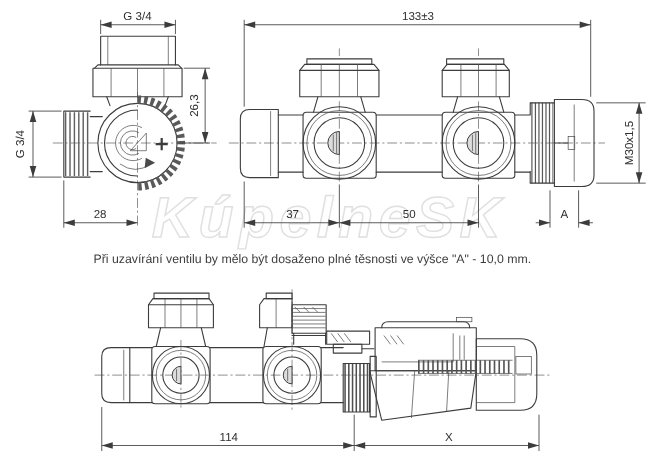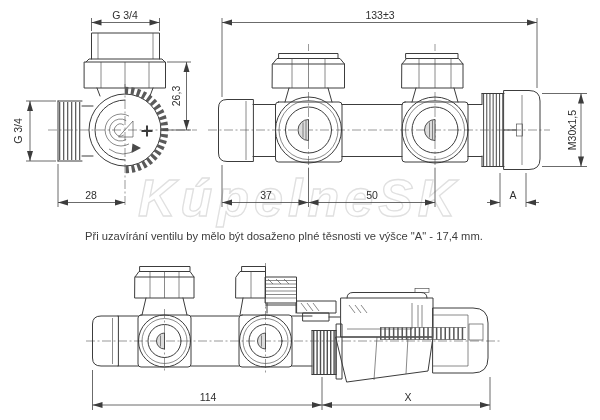--- a/index.html
+++ b/index.html
@@ -239,14 +239,14 @@
         <text class="dim" x="208" y="401" text-anchor="middle">114</text>
       </g>
       <g>
         <path class="d" d="M490,377 V410"></path>
         <line class="d" x1="322" y1="405" x2="490" y2="405" marker-start="url(#mas)" marker-end="url(#ma)"></line>
         <text class="dim" x="408" y="401" text-anchor="middle">X</text>
       </g>
     </g>
   </svg>
 
-  <div id="note">Při uzavírání ventilu by mělo být dosaženo plné těsnosti ve výšce "A" - 17,4 mm.</div>
+  <div id="note">Při uzavírání ventilu by mělo být dosaženo plné těsnosti ve výšce "A" - 10,0 mm.</div>
 </div>
 
 </body></html>

